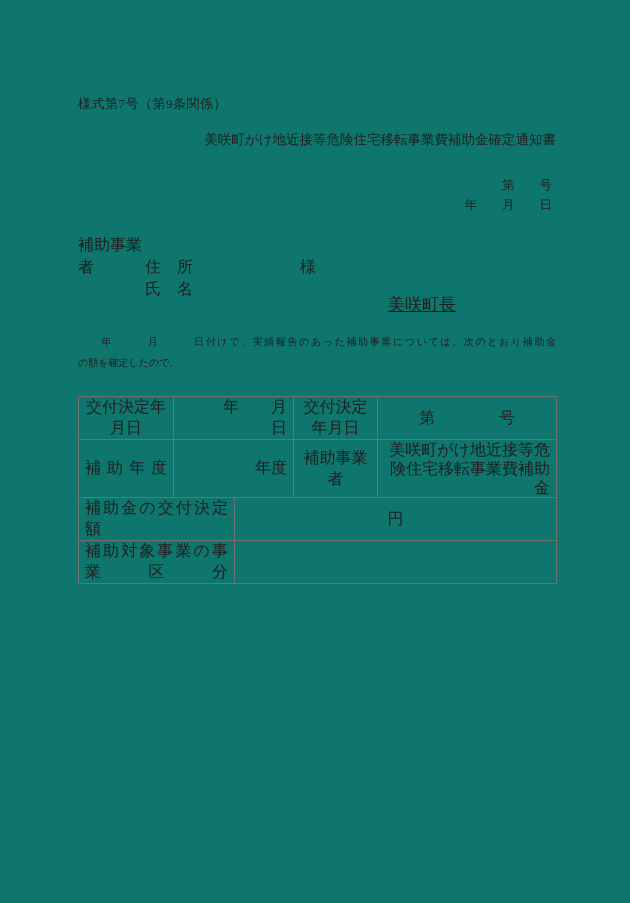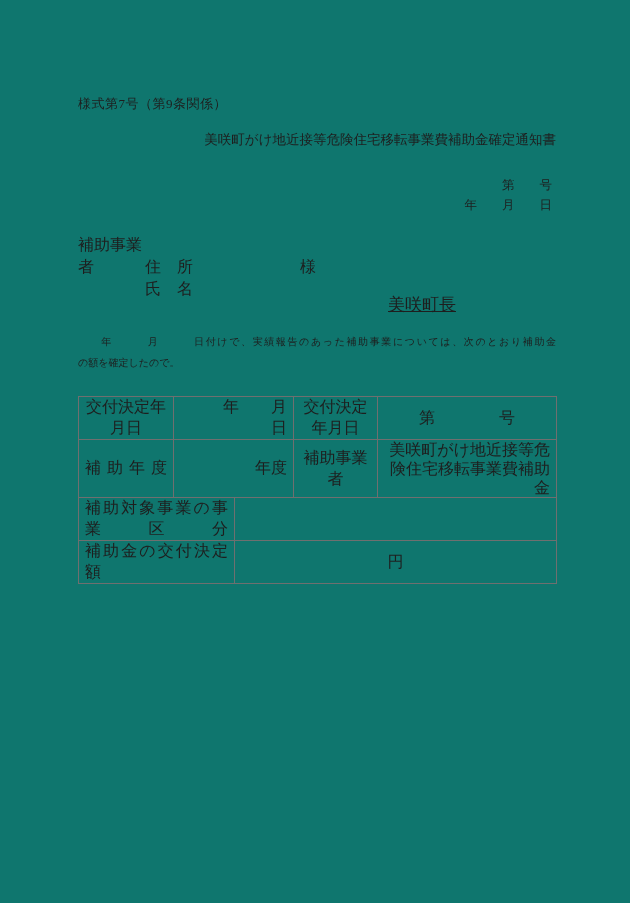--- a/index.html
+++ b/index.html
@@ -79,23 +79,23 @@
         <td class="c-center">交付決定年月日</td>
         <td class="c-center">第　　　　号</td>
       </tr>
       <tr>
         <td class="c-dist">補助年度</td>
         <td class="c-right" colspan="2">年度</td>
         <td class="c-center">補助事業者</td>
         <td class="c-wrap">美咲町がけ地近接等危険住宅移転事業費補助金</td>
       </tr>
       <tr>
+        <td class="c-dist" colspan="2">補助金の交付決定額</td>
+        <td class="c-center" colspan="3">円</td>
+      </tr>
+      <tr>
         <td class="c-dist" colspan="2">補助対象事業の事業区分</td>
         <td colspan="3"></td>
-      </tr>
-      <tr>
-        <td class="c-dist" colspan="2">補助金の交付決定額</td>
-        <td class="c-center" colspan="3">円</td>
       </tr>
     </tbody>
   </table>
 
 </div>
 
 </body></html>

